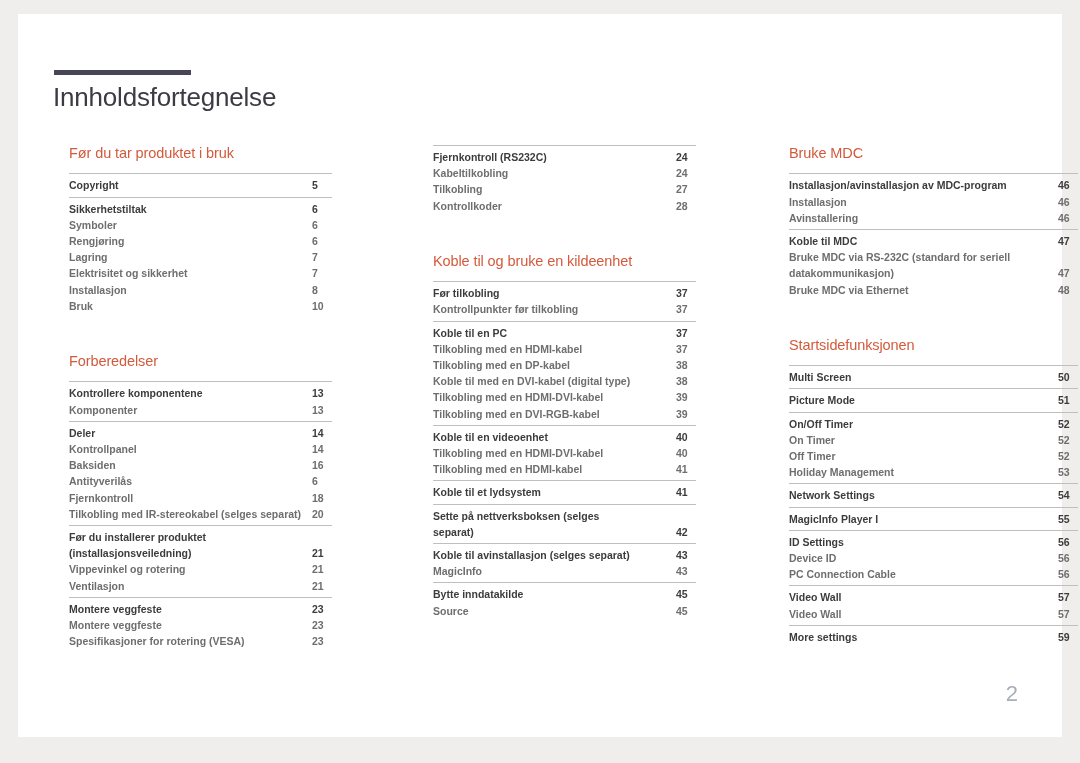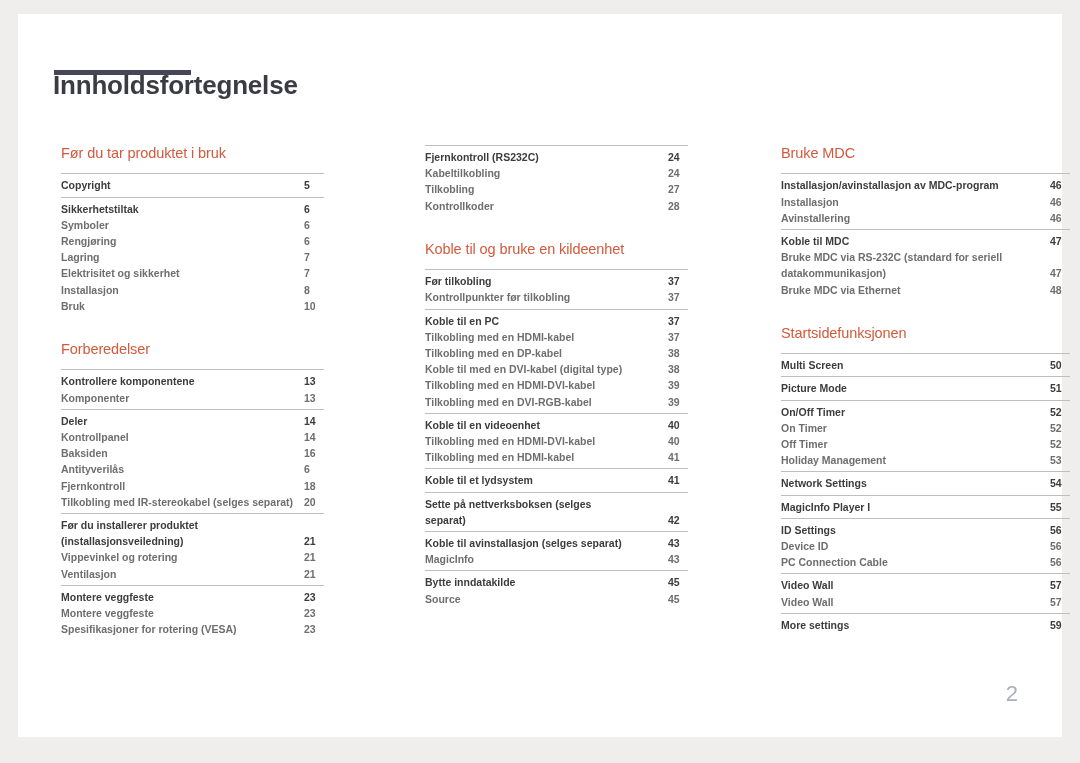--- a/index.html
+++ b/index.html
@@ -25,46 +25,46 @@
     position: absolute;
     left: 36px;
     top: 56px;
     width: 137px;
     height: 5px;
     background: #474659;
   }
   .page-title {
     position: absolute;
     left: 35px;
-    top: 56px;
+    top: 68px;
     font-size: 26px;
-    font-weight: 700;
+    font-weight: 400;
     color: #3b3b44;
     letter-spacing: -0.2px;
     white-space: nowrap;
   }
   .columns {
     position: absolute;
-    left: 8px;
+    left: 16px;
     top: 131px;
     width: 1044px;
     display: flex;
   }
   .col {
     box-sizing: border-box;
   }
   .col-1 { width: 364px; padding-left: 35px; padding-right: 66px; }
   .col-2 { width: 364px; padding-left: 35px; padding-right: 66px; }
   .col-3 { width: 316px; padding-left: 27px; }
 
   .section {
     margin-bottom: 0;
   }
   .section + .section {
-    margin-top: 24px;
+    margin-top: 36px;
   }
   .section-heading {
     font-size: 14.5px;
     color: #d35a3c;
     font-weight: 400;
     margin-bottom: 11px;
     letter-spacing: -0.1px;
     line-height: 1.2;
   }
   .group {

